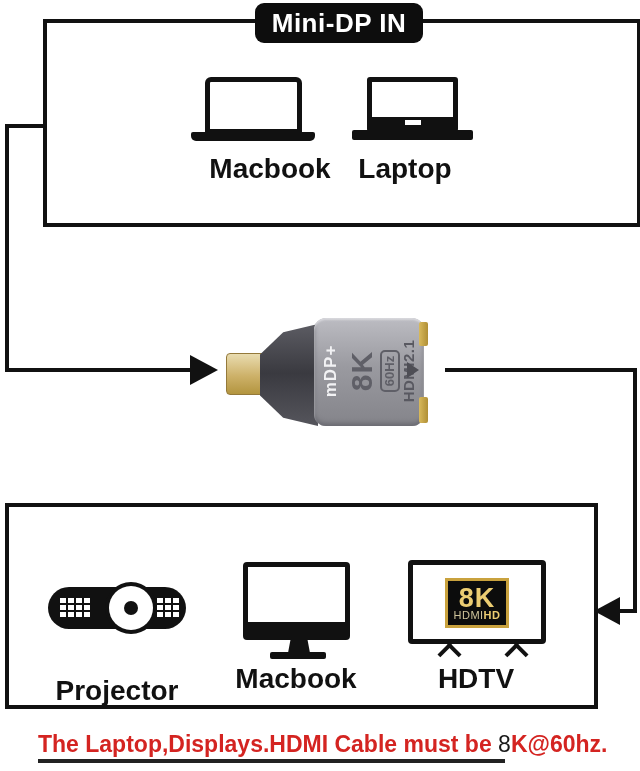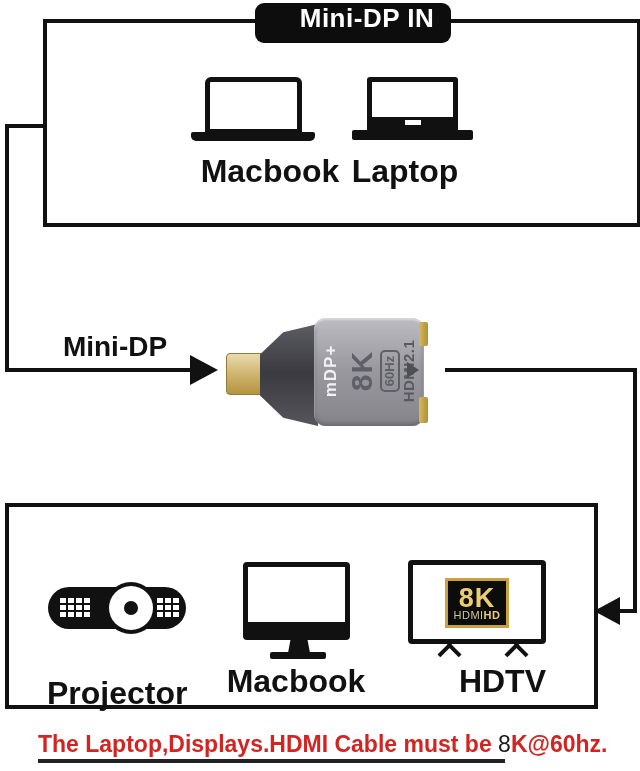--- a/index.html
+++ b/index.html
@@ -1,23 +1,23 @@
 <!DOCTYPE html>
 <html><head>
 <meta charset="utf-8">
 <style>
   html,body{margin:0;padding:0;background:#fff;}
   #stage{position:relative;width:640px;height:771px;background:#fff;overflow:hidden;
          font-family:"Liberation Sans",sans-serif;color:#111;}
   
   .frame{position:absolute;border:4px solid #111;background:transparent;}
   .banner{position:absolute;background:#0d0d0d;color:#fff;border-radius:9px;
-          display:flex;justify-content:center;
-          font-size:26px;font-weight:700;z-index:5;letter-spacing:0.5px;padding-left:28px;}
-  .lbl{position:absolute;font-size:32px;font-weight:700;text-align:center;white-space:nowrap;}
+          display:flex;align-items:center;justify-content:center;
+          font-size:26px;font-weight:700;z-index:5;letter-spacing:0.5px;}
+  .lbl{position:absolute;font-size:28px;font-weight:700;text-align:center;white-space:nowrap;}
   
   .line{position:absolute;background:#111;}
   .arrow-right{position:absolute;width:0;height:0;border-top:15px solid transparent;
                border-bottom:15px solid transparent;border-left:28px solid #111;}
   .arrow-left{position:absolute;width:0;height:0;border-top:14px solid transparent;
               border-bottom:14px solid transparent;border-right:26px solid #111;}
   
   .screen{position:absolute;border:5px solid #111;border-radius:6px 6px 2px 2px;
           box-sizing:border-box;background:#fff;}
   .bezel{position:absolute;left:0;right:0;bottom:0;height:10px;background:#111;}
@@ -92,21 +92,20 @@
         </div>
     </div>
     <div class="basebar" style="left:352px;top:130px;width:121px;height:10px;border-radius:2px;"></div>
   </div>
   <div class="lbl" style="left:335px;top:153px;width:140px;">Laptop</div>
 
   <div class="line" style="left:5px;top:124px;width:42px;height:4px;"></div>
   <div class="line" style="left:5px;top:124px;width:4px;height:248px;"></div>
   <div class="line" style="left:5px;top:368px;width:186px;height:4px;"></div>
   <div class="arrow-right" style="left:190px;top:355px;"></div>
-  <div class="lbl" style="left:40px;top:331px;width:150px;font-size:28px;">Mini-DP</div>
 
   <div>
     <div class="plug"></div>
     <div class="funnel"></div>
     <div class="goldstrip" style="left:419px;top:322px;height:24px;"></div>
     <div class="goldstrip" style="left:419px;top:397px;height:26px;"></div>
     <div class="adbody"></div>
     <div class="rot mark-mdp" style="left:291px;top:361px;width:80px;height:20px;">mDP+</div>
     <div class="rot mark-8k" style="left:322px;top:354px;width:80px;height:34px;">8K</div>
     <div class="rot" style="left:360px;top:361px;width:60px;height:20px;">
@@ -171,20 +170,20 @@
     <div class="tvbox"></div>
     <div class="badge">
       <div class="badge-8k">8K</div>
       <div class="badge-sub">
         <span class="lt">HDMI</span><span class="bd">HD</span>
       </div>
     </div>
     <div class="tvleg" style="left:441px;top:646px;"></div>
     <div class="tvleg" style="left:508px;top:646px;"></div>
   </div>
-  <div class="lbl" style="left:406px;top:663px;width:140px;text-align:right;">HDTV</div>
+  <div class="lbl" style="left:406px;top:663px;width:140px;">HDTV</div>
 
   <div class="footnote">
     <span class="fn-red">The Laptop,Displays.HDMI Cable must be </span><span class="fn-blk">8</span><span class="fn-red">K@60hz.</span>
   </div>
   <div class="line" style="left:38px;top:759px;width:467px;height:4px;background:#222;"></div>
 
 </div>
 
 </body></html>

